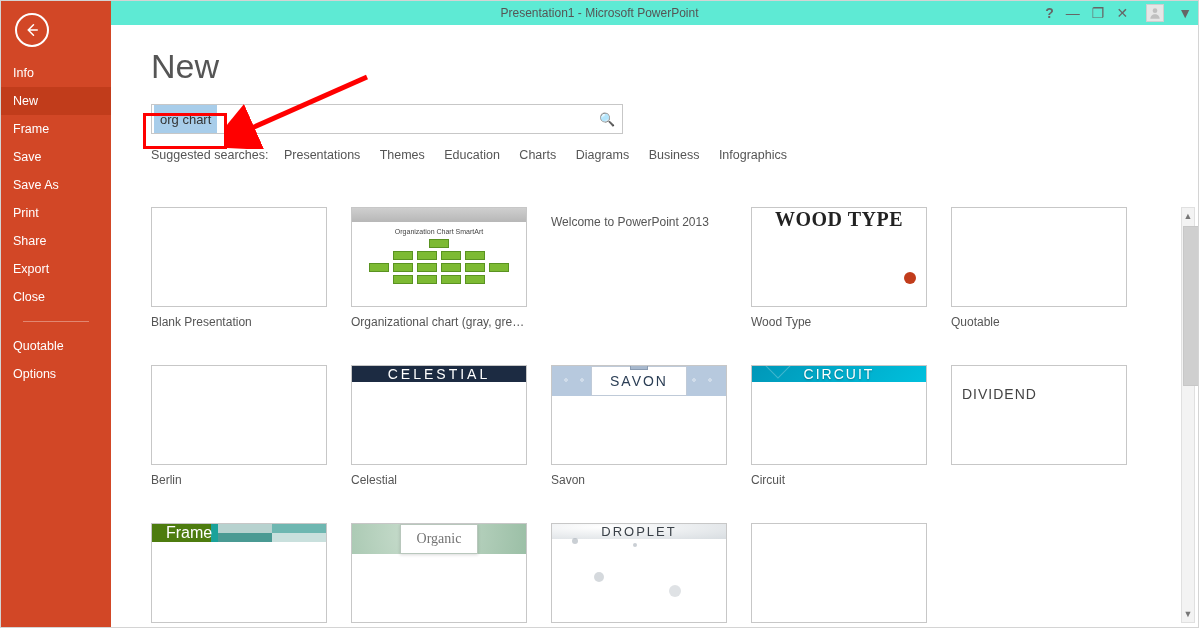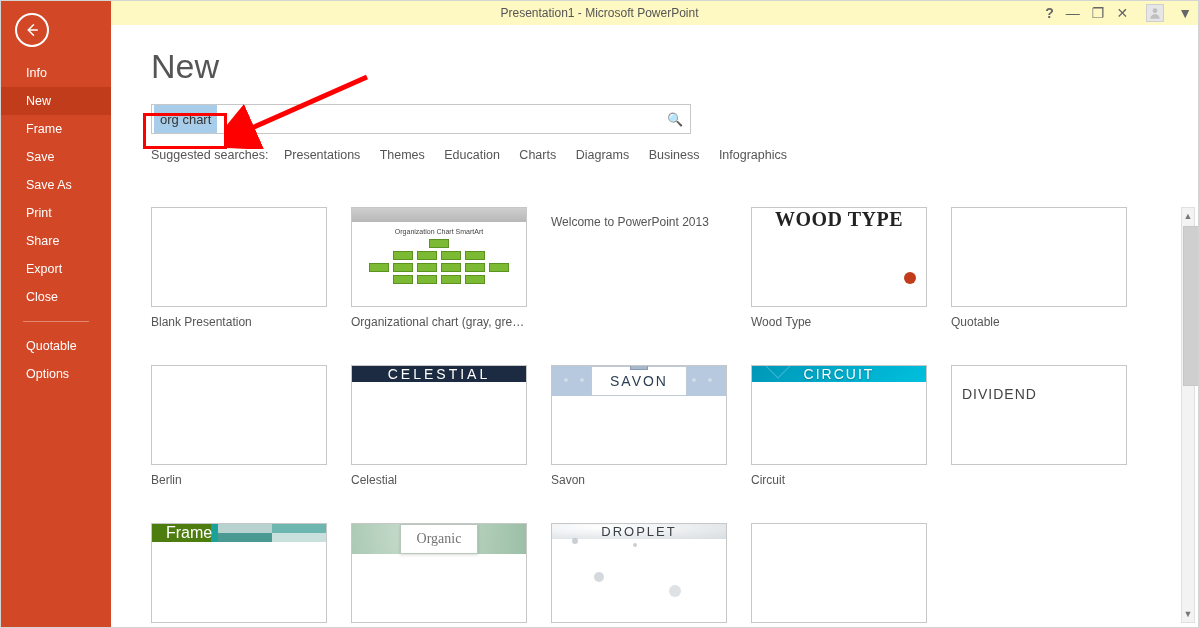--- a/index.html
+++ b/index.html
@@ -1,41 +1,41 @@
 <!DOCTYPE html>
 <html><head>
 <meta charset="utf-8">
 <style>
   * { box-sizing: border-box; }
   html, body { margin: 0; padding: 0; font-family: "Segoe UI", Tahoma, sans-serif; background: #fff; }
   #app { position: relative; width: 1199px; height: 628px; overflow: hidden; background: #ffffff; border: 1px solid #d4d4d4; }
 
   
-  .title-bar { position: absolute; top: 0; left: 0; right: 0; height: 24px; line-height: 24px; background: #fef9c3; }
+  .title-bar { position: absolute; top: 0; left: 0; right: 0; height: 24px; line-height: 24px; background: #5eead4; }
   .title-text { position: absolute; left: 0; right: 0; text-align: center; font-size: 12px; color: #555; }
   .window-controls { position: absolute; right: 6px; top: 0; display: flex; gap: 12px; align-items: center; }
   .window-controls span { font-size: 14px; color: #666; cursor: pointer; }
   .help-icon { font-weight: bold; }
   .avatar { width: 18px; height: 18px; background: #e6e6e6; border: 1px solid #cfcfcf; display: inline-flex; align-items: center; justify-content: center; margin-left: 6px; }
   .avatar svg { width: 14px; height: 14px; }
   .dropdown-caret { font-size: 9px; color: #888; margin-left: 2px; }
 
   
   .sidebar { position: absolute; left: 0; top: 0; bottom: 0; width: 110px; background: #D24726; color: #fff; }
   .back-btn { width: 34px; height: 34px; margin: 12px 0 12px 14px; border: 2px solid #fff; border-radius: 50%; display: flex; align-items: center; justify-content: center; cursor: pointer; }
   .back-btn svg { width: 18px; height: 18px; fill: none; stroke: #fff; stroke-width: 2; }
   .menu { margin-top: 10px; }
-  .menu .item { padding: 7px 0 7px 25px; font-size: 12.5px; cursor: pointer; }
+  .menu .item { padding: 7px 0 7px 12px; font-size: 12.5px; cursor: pointer; }
   .menu .item.selected { background: #C13C1B; }
   .menu .sep { height: 1px; background: rgba(255,255,255,0.35); margin: 10px 22px 10px 22px; }
 
   
   .main { position: absolute; left: 110px; right: 0; top: 24px; bottom: 0; background: #fff; overflow: hidden; }
   .page-title { font-size: 34px; font-weight: 200; color: #555; margin: 22px 0 18px 40px; }
-  .search-wrap { position: relative; margin-left: 40px; width: 540px; height: 30px; border: 1px solid #c7c7c7; display: flex; align-items: center; }
+  .search-wrap { position: relative; margin-left: 40px; width: 472px; height: 30px; border: 1px solid #c7c7c7; display: flex; align-items: center; }
   .search-input { flex: 1; border: none; outline: none; font-size: 13px; padding: 0 8px; height: 100%; color: #333; background: transparent; }
   .search-btn { width: 30px; height: 100%; display: flex; align-items: center; justify-content: center; cursor: pointer; }
   .search-btn span { color: #C13C1B; font-size: 13px; }
 
   
   .annot-box { position: absolute; border: 3px solid #ff0000; pointer-events: none; }
   .annot-arrow { position: absolute; pointer-events: none; }
 
   
   .suggested { margin: 14px 0 8px 40px; font-size: 12.5px; }

